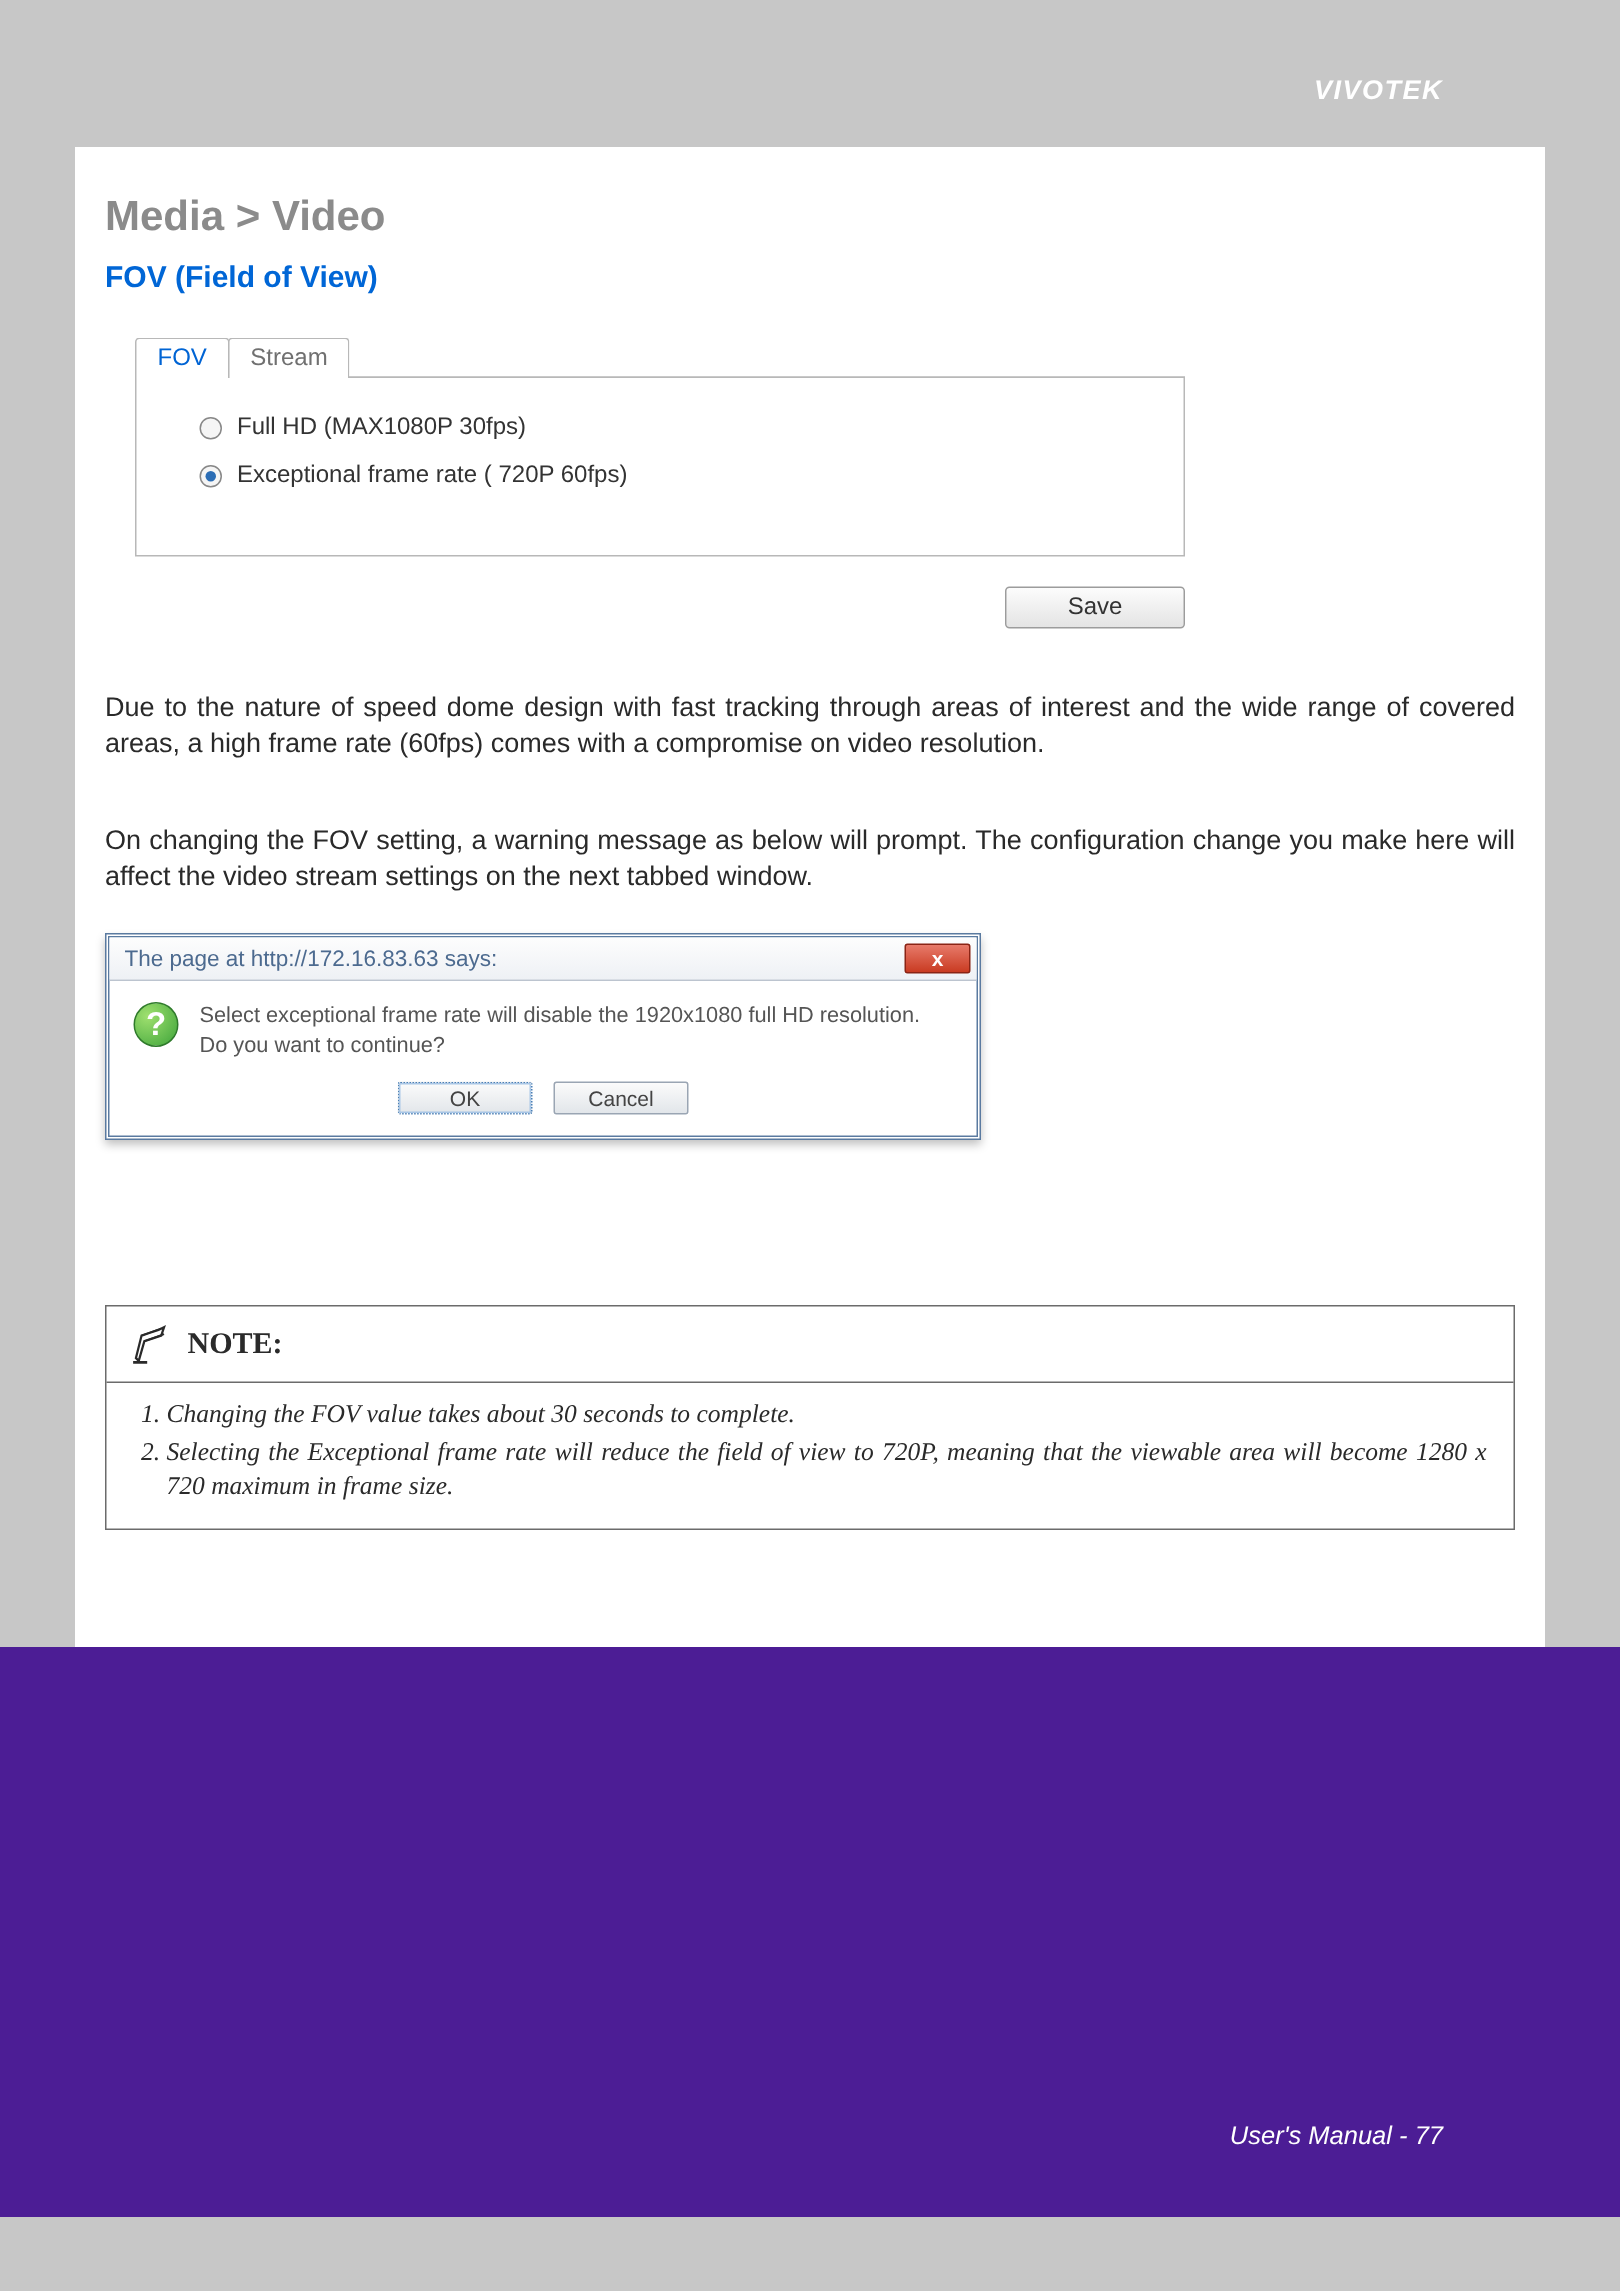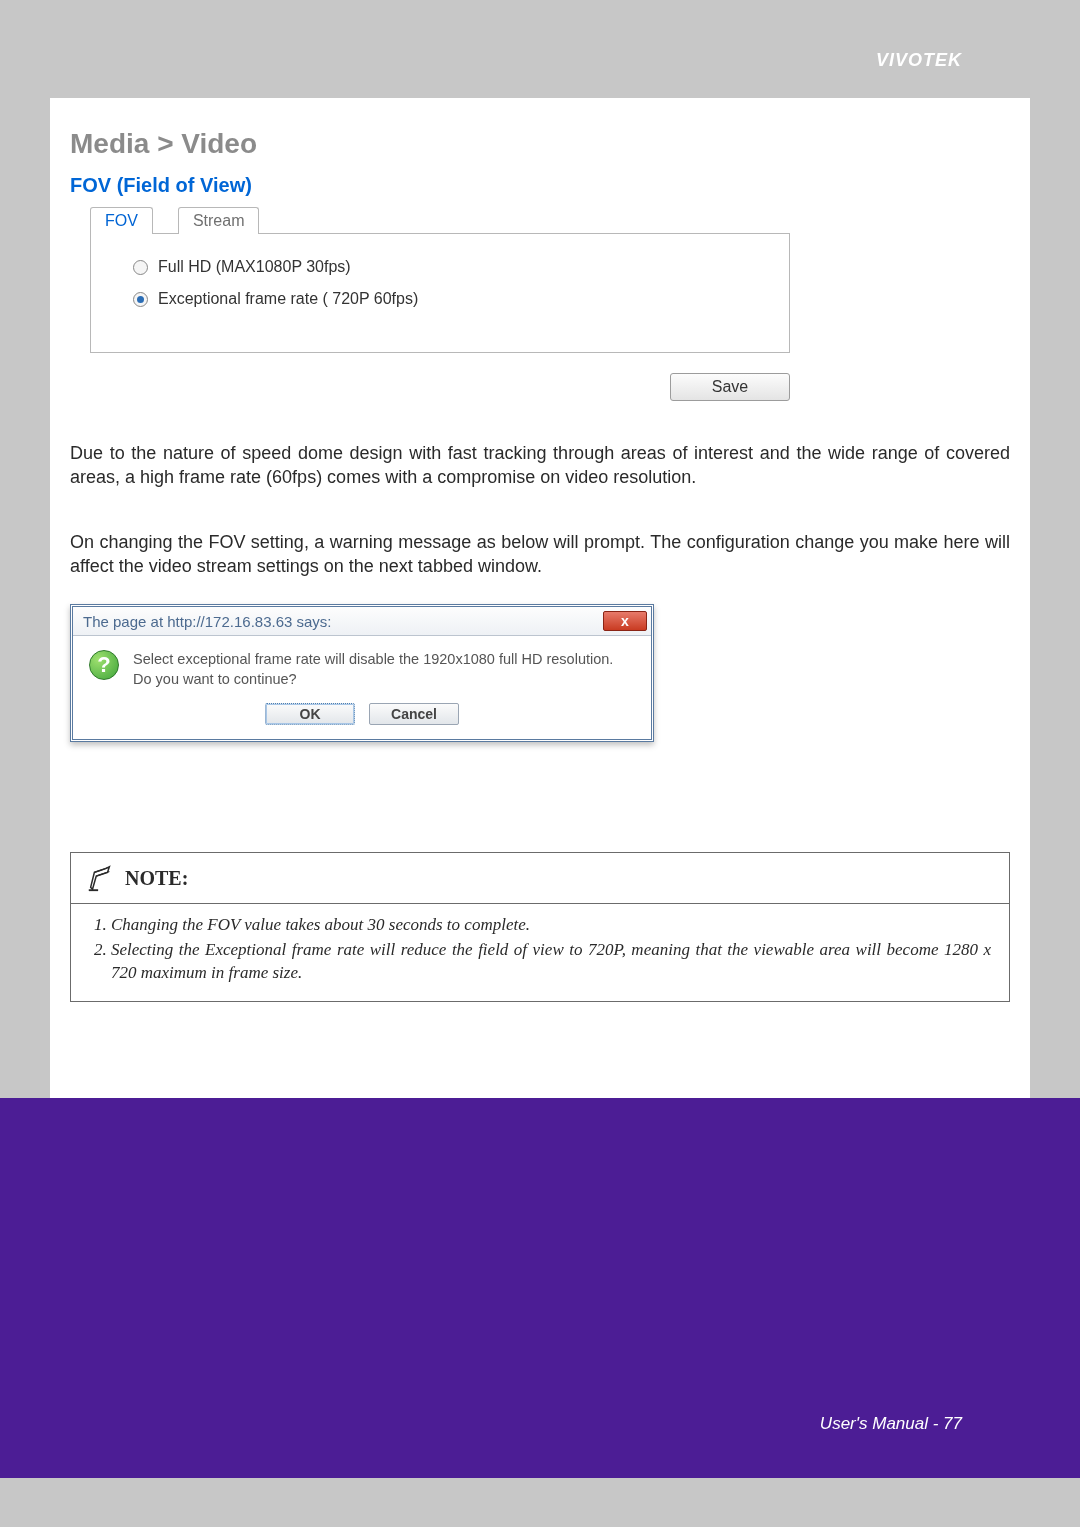--- a/index.html
+++ b/index.html
@@ -2,41 +2,41 @@
 <html><head>
 <meta charset="utf-8">
 <style>
 * { margin: 0; padding: 0; box-sizing: border-box; }
 body { font-family: Arial, Helvetica, sans-serif; background: #fff; width: 1080px; }
 .page-wrapper { background: #c7c7c7; padding: 0; min-height: 1527px; }
 .header-band { background: #c7c7c7; height: 98px; position: relative; }
 .brand { position: absolute; right: 118px; top: 50px; color: #fff; font-style: italic; font-weight: bold; font-size: 18px; letter-spacing: 1px; }
 .content-area { background: #fff; margin: 0 50px; padding: 30px 20px 20px 20px; min-height: 1000px; }
 .breadcrumb-title { color: #8b8b8b; font-size: 28px; font-weight: bold; margin-bottom: 14px; }
-.section-heading { color: #0066d6; font-size: 20px; font-weight: bold; margin-bottom: 10px; }
+.section-heading { color: #0066d6; font-size: 20px; font-weight: bold; margin-bottom: 28px; }
 .tabs-panel { margin-left: 20px; margin-bottom: 20px; width: 700px; }
-.tabs-row { display: flex; align-items: flex-end; gap: 26px; }
+.tabs-row { display: flex; align-items: flex-end; }
 .tab { border: 1px solid #b8b8b8; border-bottom: none; padding: 4px 14px; font-size: 16px; color: #707070; background: #fff; border-radius: 3px 3px 0 0; margin-right: -1px; position: relative; }
 .tab.active { color: #0064d4; z-index: 2; }
 .tab-spacer { flex: 1; border-bottom: 1px solid #b8b8b8; }
 .tab-body { border: 1px solid #b8b8b8; border-top: 1px solid #b8b8b8; padding: 24px 20px 30px 42px; margin-top: -1px; }
 .radio-row { display: flex; align-items: center; margin-bottom: 14px; font-size: 16px; color: #333; }
 .radio-outer { width: 15px; height: 15px; border-radius: 50%; border: 1px solid #888; margin-right: 10px; display: flex; align-items: center; justify-content: center; background: #f5f5f5; }
 .radio-inner { width: 7px; height: 7px; border-radius: 50%; background: #2b6db5; }
 .save-row { text-align: right; width: 720px; margin-top: 12px; }
 .save-btn { display: inline-block; width: 120px; padding: 4px 0; text-align: center; border: 1px solid #9c9c9c; border-radius: 3px; background: linear-gradient(#fcfcfc, #e4e4e4); font-size: 16px; color: #333; }
 .body-para { font-size: 18px; color: #2a2a2a; margin-top: 40px; line-height: 1.35; text-align: justify; }
 .dialog { margin-top: 26px; width: 584px; border: 3px double #5a7aa0; background: #fff; box-shadow: 0 3px 6px rgba(0,0,0,.25); }
 .dialog-titlebar { display: flex; align-items: center; justify-content: space-between; padding: 4px 4px 4px 10px; background: linear-gradient(#fdfdfd, #eef1f5); border-bottom: 1px solid #bcc4cf; }
 .dialog-title { color: #4c6a8f; font-size: 15px; }
 .dialog-close { width: 44px; height: 20px; background: linear-gradient(#e77a6a, #c93b22); border: 1px solid #8a2415; border-radius: 2px; color: #fff; font-size: 14px; font-weight: bold; display: flex; align-items: center; justify-content: center; }
 .dialog-content { padding: 14px 16px 14px 16px; display: flex; gap: 14px; align-items: flex-start; }
 .q-icon { width: 30px; height: 30px; border-radius: 50%; background: radial-gradient(circle at 30% 30%, #9fe06f, #3ea43a); color: #fff; font-size: 22px; font-weight: bold; display: flex; align-items: center; justify-content: center; border: 1px solid #2f7a2b; flex-shrink: 0; }
 .dialog-msg { font-size: 14.5px; color: #555; line-height: 1.35; }
-.dialog-buttons { display: flex; justify-content: center; gap: 14px; padding-bottom: 14px; font-weight: bold; }
+.dialog-buttons { display: flex; justify-content: center; gap: 14px; padding-bottom: 14px; }
 .dlg-btn { width: 90px; padding: 2px 0; border: 1px solid #9aa5b3; border-radius: 2px; background: linear-gradient(#fbfbfb, #e2e6ea); font-size: 14px; color: #444; text-align: center; }
 .dlg-btn.ok { border: 1px dotted #4a7fb5; box-shadow: 0 0 0 1px #a8c6e6 inset; }
 .note-box { margin-top: 110px; border: 1px solid #6b6b6b; padding: 0; font-family: Liberation Serif, serif; }
 .note-header { display: flex; align-items: center; gap: 10px; padding: 10px 14px; border-bottom: 1px solid #6b6b6b; }
 .note-title { font-size: 20px; font-weight: bold; color: #2a2a2a; }
 .note-body { padding: 10px 18px 14px 18px; }
 .note-list { list-style: decimal; padding-left: 22px; font-size: 17px; font-style: italic; color: #2a2a2a; line-height: 1.35; text-align: justify; }
 .note-list li { margin-bottom: 2px; }
 .footer-band { height: 380px; background: #4c1d95; position: relative; }
 .footer-text { position: absolute; right: 118px; bottom: 44px; color: #fff; font-style: italic; font-size: 17px; }

